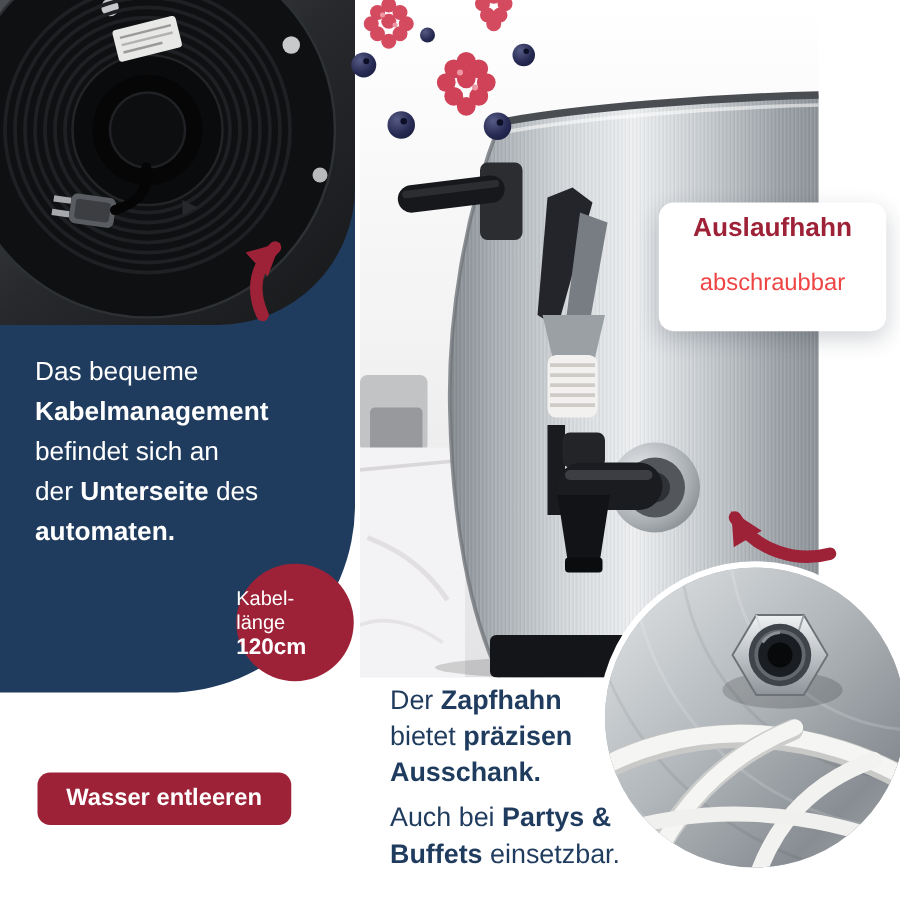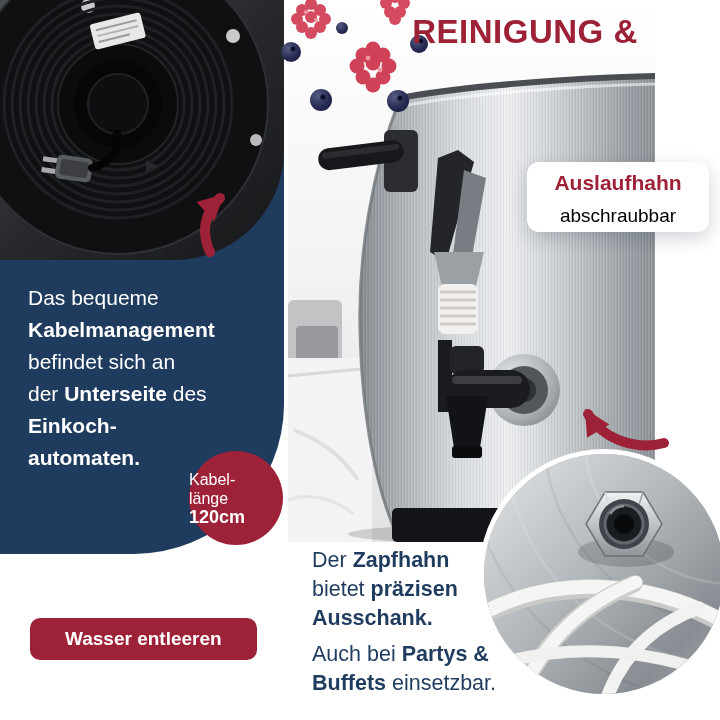--- a/index.html
+++ b/index.html
@@ -29,37 +29,37 @@
   .title-block {
     left:393px; top:11px; width:264px; text-align:center;
     color:#9e2237; font-weight:800; font-size:33px; line-height:41px;
     letter-spacing:0.5px;
   }
 
   
   .tap-label {
     left:527px; top:162px; width:182px; background:#ffffff;
     border-radius:12px; box-shadow:0 6px 18px rgba(25,35,55,0.20);
-    padding:9px 6px 5px 6px; text-align:center;
+    padding:9px 6px 27px 6px; text-align:center;
   }
   .tap-label .l1 { font-size:21px; font-weight:700; color:#9e2237; }
-  .tap-label .l2 { font-size:19px; color:#000000; margin-top:10px; }
+  .tap-label .l2 { font-size:19px; color:#ef4444; margin-top:21px; }
 
   
   .cable-badge {
     left:189px; top:451px; width:94px; height:94px; border-radius:50%;
     background:#9e2237; color:#ffffff; display:flex; flex-direction:column;
     justify-content:center; font-size:16px; line-height:19px;
   }
   .cable-badge .val { font-weight:700; font-size:18px; }
 
   
   .pill {
     left:30px; background:#9e2237; color:#ffffff; font-weight:700;
-    font-size:19px; padding:10px 35px; border-radius:10px; white-space:nowrap;
+    font-size:19px; padding:10px 23px; border-radius:10px; white-space:nowrap;
   }
   .pill1 { top:618px; }
   .pill2 { top:670px; }
 
   
   .tap-text {
     left:312px; top:546px; color:#1f3b5e; font-size:21.5px; line-height:29px;
     white-space:nowrap;
   }
   .tap-text .para2 { margin-top:7px; }
@@ -216,21 +216,20 @@
         <path d="M 92 168 C 112 162 120 150 117 134" stroke="#050506" stroke-width="8" fill="none" stroke-linecap="round"></path>
         <polygon points="146,160 158,166 146,172" fill="#26282c"></polygon>
       </svg>
     </div>
 
     <div class="panel-text">
       <div><span>Das bequeme</span></div>
       <div class="b"><span>Kabelmanagement</span></div>
       <div><span>befindet sich an</span></div>
       <div><span>der </span><span class="b">Unterseite</span><span> des</span></div>
-      <div class="b"><span>Einkoch-</span></div>
       <div class="b"><span>automaten.</span></div>
     </div>
   </div>
 
   <svg class="abs" style="left:278px; top:0;" width="170" height="118" viewBox="0 0 170 118">
     <defs>
       <radialGradient id="bbg" cx="0.35" cy="0.3" r="0.9">
         <stop offset="0" stop-color="#565b85"></stop>
         <stop offset="0.6" stop-color="#262a52"></stop>
         <stop offset="1" stop-color="#171a38"></stop>
@@ -281,21 +280,20 @@
         <circle cx="45" cy="97" r="2.6" fill="#0d0f26"></circle>
       <circle cx="120" cy="101" r="11" fill="url(#bbg)"></circle>
         <circle cx="122" cy="98" r="2.6" fill="#0d0f26"></circle>
       <circle cx="141" cy="44" r="9" fill="url(#bbg)"></circle>
         <circle cx="143" cy="41" r="2.2" fill="#0d0f26"></circle>
       <circle cx="64" cy="28" r="6" fill="url(#bbg)"></circle>
     </g>
   </svg>
 
   <div class="abs title-block">
-    <div>REINIGUNG &amp;</div>
   </div>
 
   <div class="abs tap-label">
     <div class="l1">Auslaufhahn</div>
     <div class="l2">abschraubbar</div>
   </div>
 
   <div class="abs cable-badge">
     <div>Kabel-</div>
     <div>länge</div>

